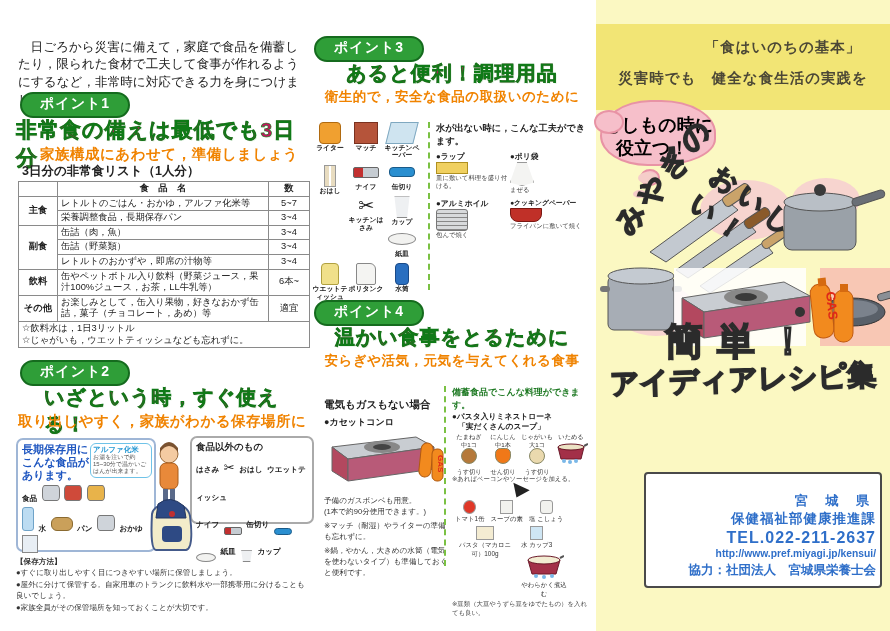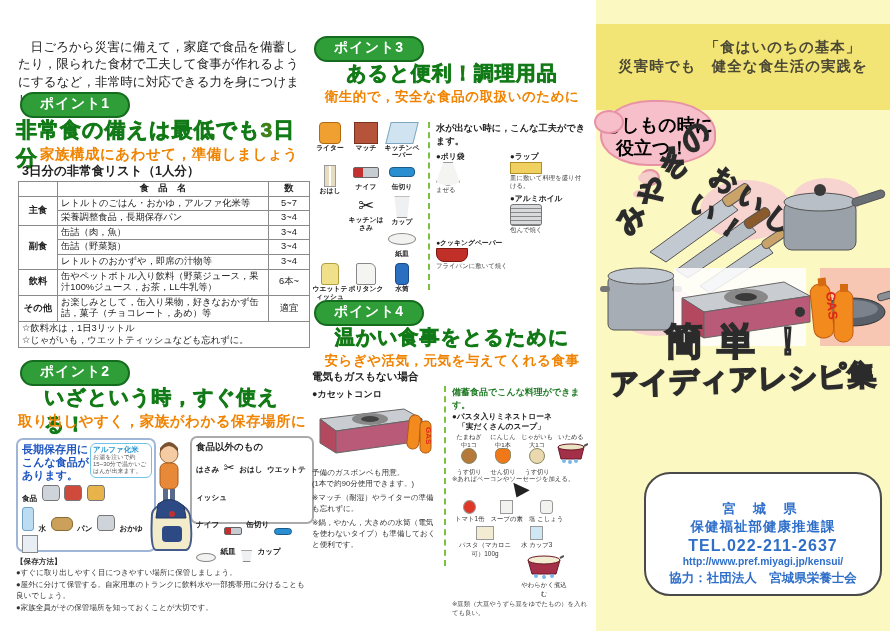--- a/index.html
+++ b/index.html
@@ -2,21 +2,21 @@
 <html><head>
 <meta charset="utf-8">
 <style>
   html,body{margin:0;padding:0;}
   body{width:890px;height:631px;position:relative;background:#fff;
        font-family:"Liberation Sans","DejaVu Sans",sans-serif;overflow:hidden;}
   .abs{position:absolute;}
   
   .badge{display:inline-block;background:#2f9e38;border:2px solid #156b1e;color:#fff;
          font-weight:bold;font-size:14px;padding:1px 18px 3px;border-radius:15px;letter-spacing:1px;}
-  .g-title{color:#4d7c0f;font-weight:bold;-webkit-text-stroke:.6px #0f7a17;
+  .g-title{color:#be185d;font-weight:bold;-webkit-text-stroke:.6px #0f7a17;
            text-shadow:1px 1px 0 #e6f4e6;letter-spacing:1px;}
   .o-sub{color:#f08300;font-weight:bold;letter-spacing:.5px;}
   .dashed-v{border-left:2px dashed #7ac143;}
   
   #p-left{left:14px;top:0;width:296px;height:631px;}
   #intro{top:26px;left:4px;width:288px;font-size:12.6px;line-height:1.42;color:#222;font-weight:500;}
   table.foodlist{border-collapse:collapse;width:292px;table-layout:fixed;}
   table.foodlist th,table.foodlist td{border:1px solid #8a8a8a;font-size:9.3px;color:#222;
         padding:1px 3px;line-height:1.25;}
   table.foodlist th{font-weight:bold;text-align:center;}
@@ -85,22 +85,22 @@
   #cloud:before,#cloud:after{content:"";position:absolute;background:#f6bfca;border:2px solid #e893a5;border-radius:50%;}
   #cloud:before{width:26px;height:20px;left:-8px;top:8px;}
   #cloud:after{width:16px;height:13px;left:38px;bottom:-22px;}
   .cloud-t{text-align:center;color:#000000;font-weight:bold;font-size:18px;line-height:1.3;padding-top:12px;}
   .outline-w{color:#fff;font-weight:bold;-webkit-text-stroke:1.6px #2b2b2b;
              text-shadow:0 0 2px rgba(0,0,0,.35);}
   #diag1{left:10px;top:218px;font-size:29px;letter-spacing:5px;transform:rotate(-52deg);transform-origin:left top;}
   #diag2{left:128px;top:158px;font-size:26px;letter-spacing:7px;transform:rotate(36deg);transform-origin:left top;}
   #cv-t1{left:0;top:316px;width:100%;text-align:center;font-size:38px;letter-spacing:14px;z-index:5;}
   #cv-t2{left:0;top:360px;width:100%;text-align:center;font-size:29px;transform:rotate(-2deg);z-index:5;}
-  #contact{left:48px;top:472px;width:226px;background:#fff;border:2.5px solid #4a4a4a;border-radius:26px;
-           text-align:center;color:#2f6fc9;font-weight:bold;padding:26px 4px 7px;z-index:6;}
+  #contact{left:48px;top:472px;width:226px;background:#fff;border:2.5px solid #4a4a4a;border-radius:4px;
+           text-align:right;color:#2f6fc9;font-weight:bold;padding:18px 4px 7px;z-index:6;}
   #contact .c1{font-size:13px;letter-spacing:7px;}
   #contact .c2{font-size:13.5px;letter-spacing:1px;}
   #contact .c3{font-size:16px;letter-spacing:1px;margin:1px 0;}
   #contact .c45{font-size:10.3px;letter-spacing:0;}
   #contact .c6{font-size:12.5px;margin-top:3px;}
   .clearfix:after{content:"";display:block;clear:both;}
 </style>
 </head>
 <body>
 
@@ -256,49 +256,49 @@
     <div class="tool-item"><span class="t-ico ico-tank"></span><div class="lab">ポリタンク</div></div>
     <div class="tool-item"><span class="t-ico ico-flask"></span><div class="lab">水筒</div></div>
   </div>
 
   <div class="abs dashed-v" style="left:116px;top:122px;height:168px;"></div>
 
   <div class="abs" style="left:124px;top:122px;width:156px;">
     <div class="tips-h">水が出ない時に，こんな工夫ができます。</div>
     <div class="clearfix" style="margin-top:3px;">
       <div class="tip-item">
+        <div class="tl">●ラップ</div>
+        <div class="ico-wrap"></div>
+        <div class="cap">皿に敷いて料理を盛り付ける。</div>
+      </div>
+      <div class="tip-item">
         <div class="tl">●ポリ袋</div>
         <div class="ico-bag"></div>
         <div class="cap">まぜる</div>
-      </div>
-      <div class="tip-item">
-        <div class="tl">●ラップ</div>
-        <div class="ico-wrap"></div>
-        <div class="cap">皿に敷いて料理を盛り付ける。</div>
       </div>
       <div class="tip-item">
         <div class="tl">●アルミホイル</div>
         <div class="ico-toaster"></div>
         <div class="cap">包んで焼く</div>
       </div>
       <div class="tip-item">
         <div class="tl" style="font-size:6.8px;">●クッキングペーパー</div>
         <div class="mini-pan"></div>
         <div class="cap">フライパンに敷いて焼く</div>
       </div>
     </div>
   </div>
 
   <div class="abs" style="left:2px;top:300px;">
     <span class="badge">ポイント4</span>
   </div>
   <div class="abs g-title" style="left:0;top:324px;width:100%;text-align:center;font-size:20px;">温かい食事をとるために</div>
   <div class="abs o-sub" style="left:0;top:352px;width:100%;text-align:center;font-size:13.5px;">安らぎや活気，元気を与えてくれる食事</div>
 
-  <div class="abs" style="left:0;top:370px;width:128px;">
+  <div class="abs" style="left:0;top:398px;width:128px;padding-left:12px;">
     <div class="p4h">電気もガスもない場合</div>
     <div class="p4item" style="margin-top:4px;">●カセットコンロ</div>
     <svg width="120" height="62" viewBox="0 0 120 62">
       <polygon points="8,18 92,8 110,18 24,30" fill="#c9cdd2" stroke="#666"></polygon>
       <ellipse cx="58" cy="18" rx="18" ry="6" fill="#888"></ellipse>
         <ellipse cx="58" cy="18" rx="9" ry="3" fill="#444"></ellipse>
       <polygon points="8,18 24,30 24,52 8,42" fill="#b3485f" stroke="#666"></polygon>
       <polygon points="24,30 110,18 110,40 24,52" fill="#b85a78" stroke="#666"></polygon>
       <circle cx="102" cy="30" r="4" fill="#333"></circle>
       <rect x="96" y="14" width="12" height="34" rx="6" fill="#f28a1e" stroke="#b05a10" transform="rotate(6 102 31)"></rect>
@@ -372,21 +372,21 @@
         <div>やわらかく煮込む</div>
       </div>
     </div>
     <div class="rec-note">※豆類（大豆やうずら豆をゆでたもの）を入れても良い。</div>
   </div>
 </div>
 
 <div id="p-cover" class="abs">
   <div id="band" class="abs">
     <div class="band-l" style="margin-top:14px;padding-left:40px;">「食はいのちの基本」</div>
-    <div class="band-l" style="margin-top:0;font-family:Liberation Serif, serif;">災害時でも　健全な食生活の実践を</div>
+    <div class="band-l" style="margin-top:12px;font-family:Liberation Serif, serif;">災害時でも　健全な食生活の実践を</div>
   </div>
 
   <div id="cloud" class="abs">
     <div class="cloud-t">
       <div>もしもの時に</div>
       <div style="text-align:left;padding-left:14px;">役立つ！</div>
     </div>
   </div>
 
   <svg class="abs" style="left:0;top:140px;" width="294" height="300" viewBox="0 0 294 300">

